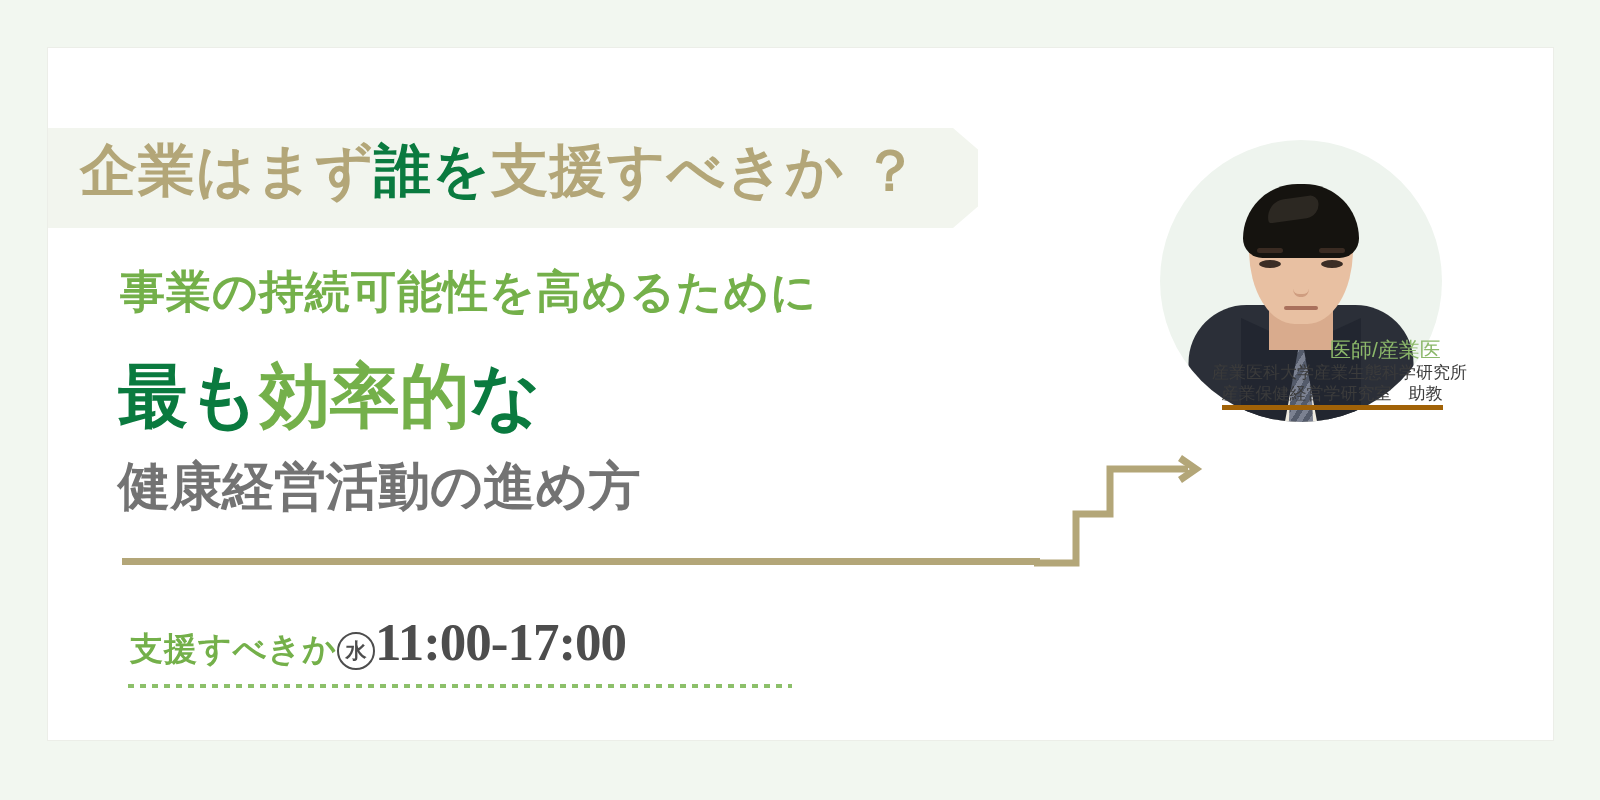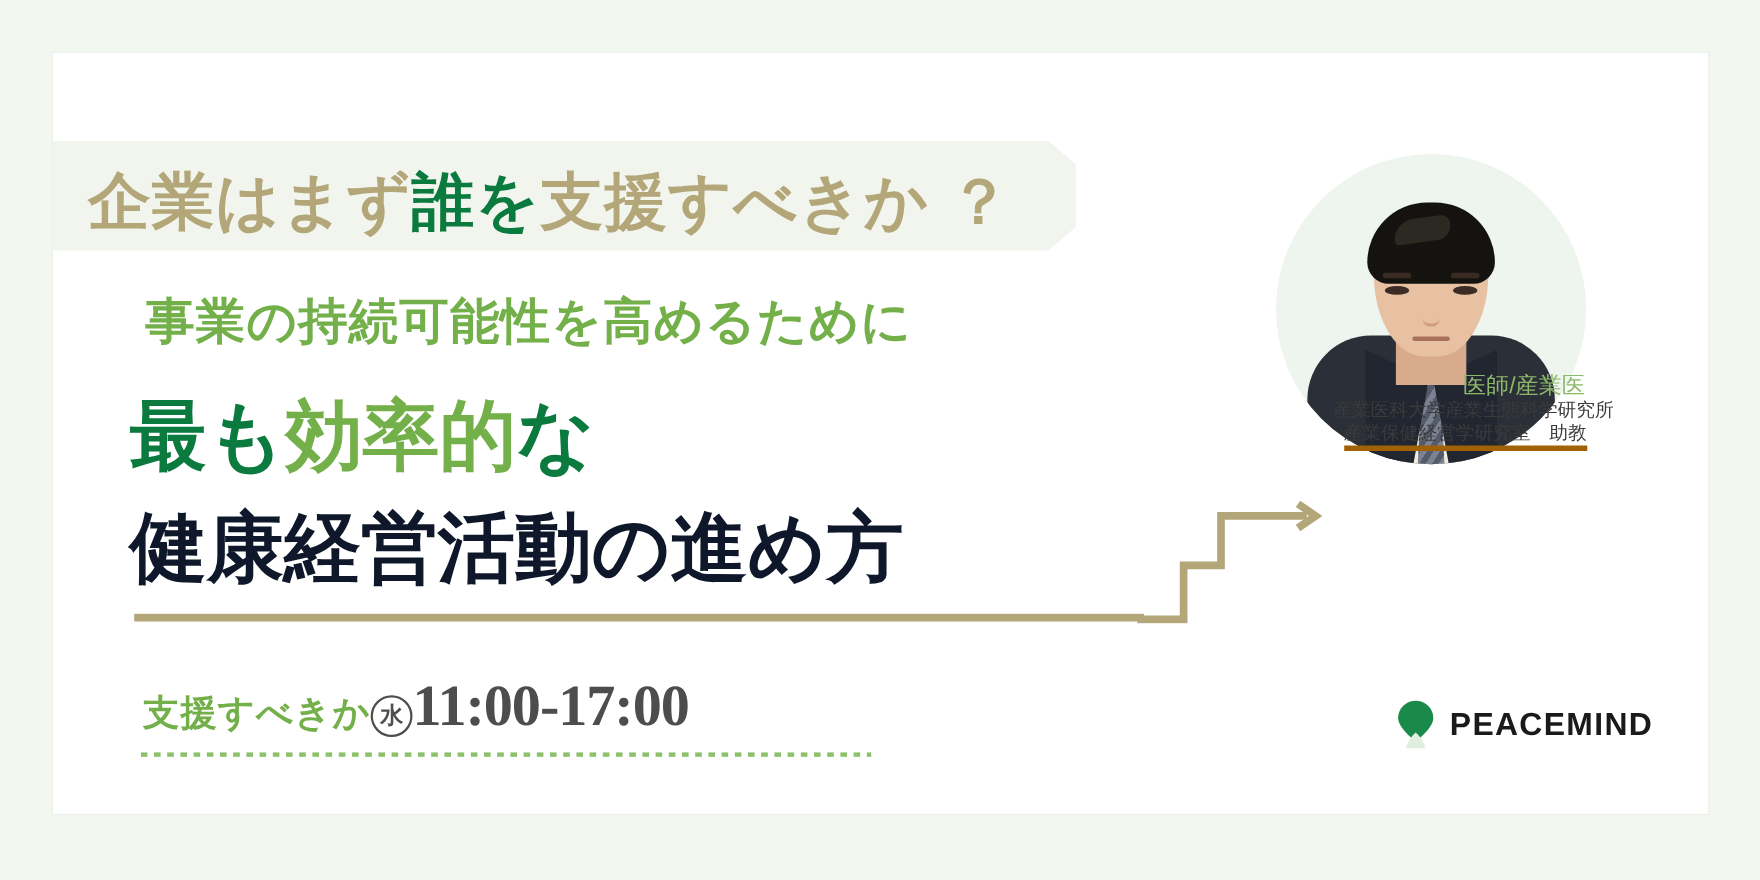--- a/index.html
+++ b/index.html
@@ -38,34 +38,34 @@
     background: #f2f5ee;
     -webkit-clip-path: polygon(0 0, 905px 0, 963px 50px, 905px 100px, 0 100px);
     clip-path: polygon(0 0, 905px 0, 963px 50px, 905px 100px, 0 100px);
   }
   #headline-text {
     position: absolute;
     left: 80px;
     top: 133px;
     height: 90px;
     display: flex;
-    align-items: flex-end;
+    align-items: flex-start;
     font-size: 57px;
     font-weight: 700;
     letter-spacing: 1px;
     white-space: nowrap;
   }
   .kh { color: #b3a678; }
   .dg { color: #0a7a3f; }
   .lg { color: #74b04a; }
 
   
   #subtitle {
     position: absolute;
-    left: 132px;
+    left: 120px;
     top: 262px;
     font-size: 45px;
     font-weight: 700;
     color: #74b04a;
     letter-spacing: 1px;
     white-space: nowrap;
   }
   
   #title-line-1 {
     position: absolute;
@@ -73,23 +73,23 @@
     top: 350px;
     font-size: 70px;
     font-weight: 900;
     letter-spacing: 0px;
     white-space: nowrap;
   }
   #title-line-2 {
     position: absolute;
     left: 118px;
     top: 452px;
-    font-size: 70px;
+    font-size: 52px;
     font-weight: 900;
-    color: #0f172a;
+    color: #737373;
     letter-spacing: 0px;
     white-space: nowrap;
   }
   #title-underline {
     position: absolute;
     left: 122px;
     top: 558px;
     width: 918px;
     height: 7px;
     background: #b3a678;
@@ -415,21 +415,14 @@
     <div class="org2">産業保健経営学研究室　助教</div>
   </div>
 
   <div id="date-row">
     <span id="archive-label">支援すべきか</span>
     <span id="date-dow">水</span>
     <span id="date-time">11:00-17:00</span>
   </div>
   <div id="date-dotline"></div>
 
-  <div id="logo">
-    <svg id="logo-mark" viewBox="0 0 34 46" xmlns="http://www.w3.org/2000/svg">
-      <path d="M17 1 C8.2 1 1 8.0 1 16.6 C1 26.5 17 38 17 38 C17 38 33 26.5 33 16.6 C33 8.0 25.8 1 17 1 Z" fill="#1a8a4a"></path>
-      <path d="M17 30 C12.3 34.2 8.5 40.3 8.5 44.2 L25.5 44.2 C25.5 40.3 21.7 34.2 17 30 Z" fill="#dfeedf"></path>
-    </svg>
-    <span id="logo-text">PEACEMIND</span>
-  </div>
 
 </div>
 
 </body></html>

